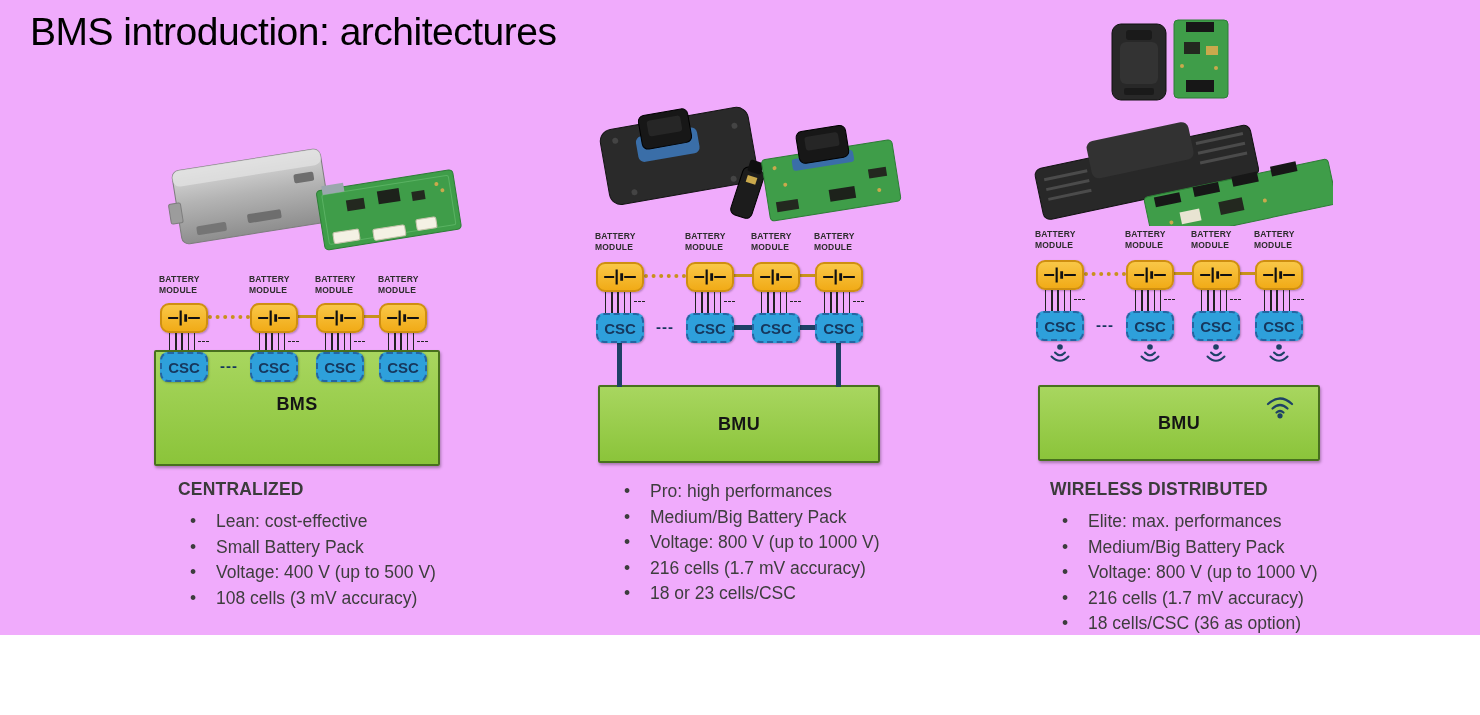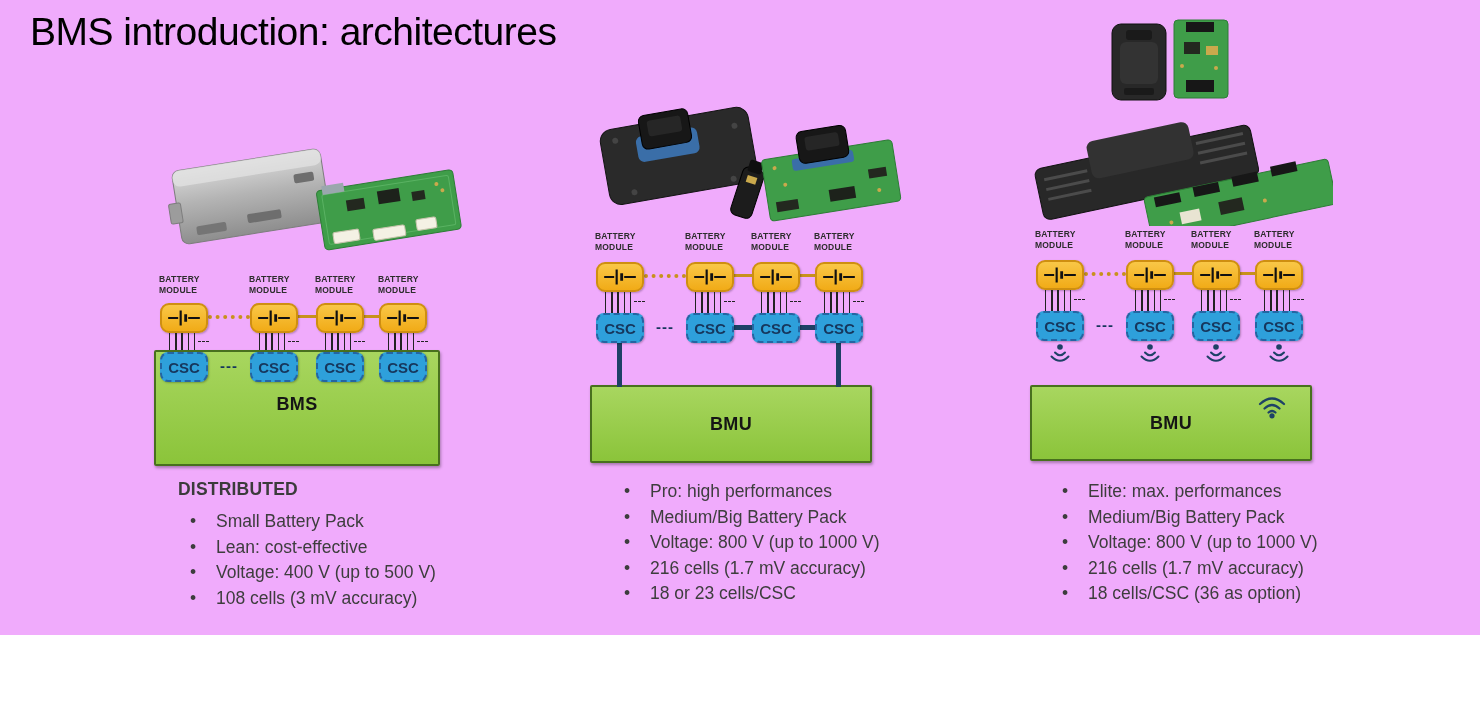--- a/index.html
+++ b/index.html
@@ -37,21 +37,21 @@
            box-shadow:1px 1px 2px rgba(0,0,0,.25);}
   .bus{position:absolute;height:0;border-top:3px solid #c8911c;z-index:1;}
   .bus.dotted{border-top-style:dotted;border-top-width:4px;}
   .ellipsis{position:absolute;width:42px;text-align:center;z-index:2;
             font-size:15px;font-weight:700;color:#16365c;letter-spacing:1px;}
   .controller{position:absolute;box-sizing:border-box;border-radius:2px;
               border:2px solid #48701e;background:linear-gradient(#a8d65f,#8bc43a);
               display:flex;justify-content:center;z-index:0;
               box-shadow:1px 2px 3px rgba(0,0,0,.3);}
   .controller .clabel{font-size:18px;font-weight:700;color:#151515;letter-spacing:.3px;}
-  .d2 .controller,.d3 .controller{align-items:center;}
+  .d2 .controller,.d3 .controller{align-items:center;margin-left:8px;}
   .navy{position:absolute;background:#1e4166;z-index:1;}
   .wdown{position:absolute;top:114px;width:26px;height:26px;z-index:2;}
   .wifi{position:absolute;right:22px;top:5px;width:32px;height:28px;}
 
   
   .caption{position:absolute;top:479px;width:370px;color:#3d3d3d;}
   .caption h2{margin:0 0 9px 0;font-size:17.5px;font-weight:700;letter-spacing:.2px;color:#3b3b3b;}
   .caption ul{list-style:none;margin:0;padding:0;}
   .caption li{position:relative;padding-left:38px;font-size:17.5px;line-height:25.5px;}
   .caption li::before{content:"\2022";position:absolute;left:12px;top:0;}
@@ -417,40 +417,41 @@
         <circle cx="13" cy="4" r="2.8" fill="#1e4166"></circle>
         <g fill="none" stroke="#1e4166" stroke-width="2" stroke-linecap="round">
           <path d="M8 9.5 Q13 15 18 9.5"></path>
           <path d="M4.5 13.5 Q13 22 21.5 13.5"></path>
         </g>
       </svg>
     <div class="ellipsis" style="left:56px;top:87px">---</div>
   </div>
 
   <div class="caption" style="left:178px">
-    <h2>DISTRIBUTED</h2>
+    <h2>CENTRALIZED</h2>
     <ul>
+      <li>Lean: cost-effective</li>
       <li>Small Battery Pack</li>
-      <li>Lean: cost-effective</li>
       <li>Voltage: 400 V (up to 500 V)</li>
       <li>108 cells (3 mV accuracy)</li>
     </ul>
   </div>
 
   <div class="caption" style="left:612px">
     <ul>
       <li>Pro: high performances</li>
       <li>Medium/Big Battery Pack</li>
       <li>Voltage: 800 V (up to 1000 V)</li>
       <li>216 cells (1.7 mV accuracy)</li>
       <li>18 or 23 cells/CSC</li>
     </ul>
   </div>
 
   <div class="caption" style="left:1050px">
+    <h2>WIRELESS DISTRIBUTED</h2>
     <ul>
       <li>Elite: max. performances</li>
       <li>Medium/Big Battery Pack</li>
       <li>Voltage: 800 V (up to 1000 V)</li>
       <li>216 cells (1.7 mV accuracy)</li>
       <li>18 cells/CSC (36 as option)</li>
     </ul>
   </div>
 
 

